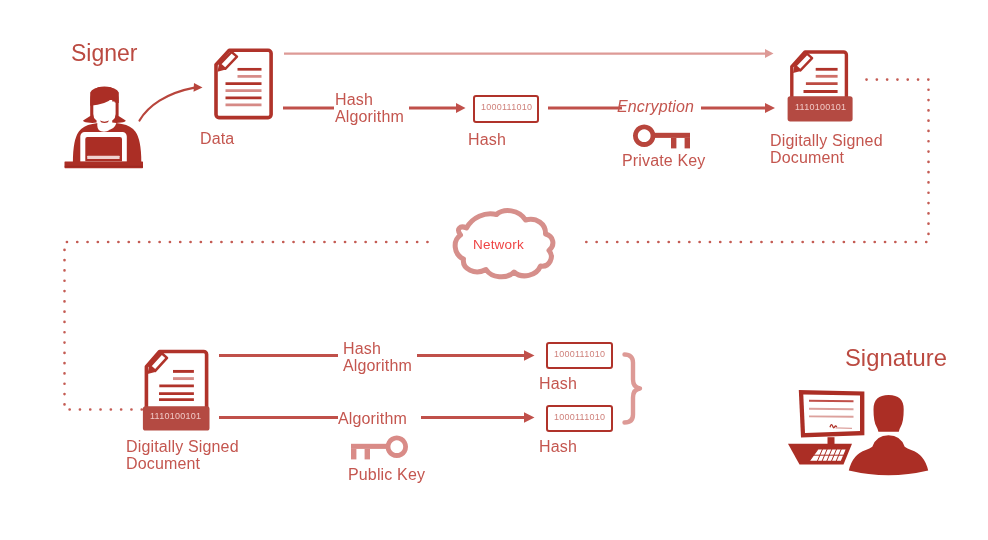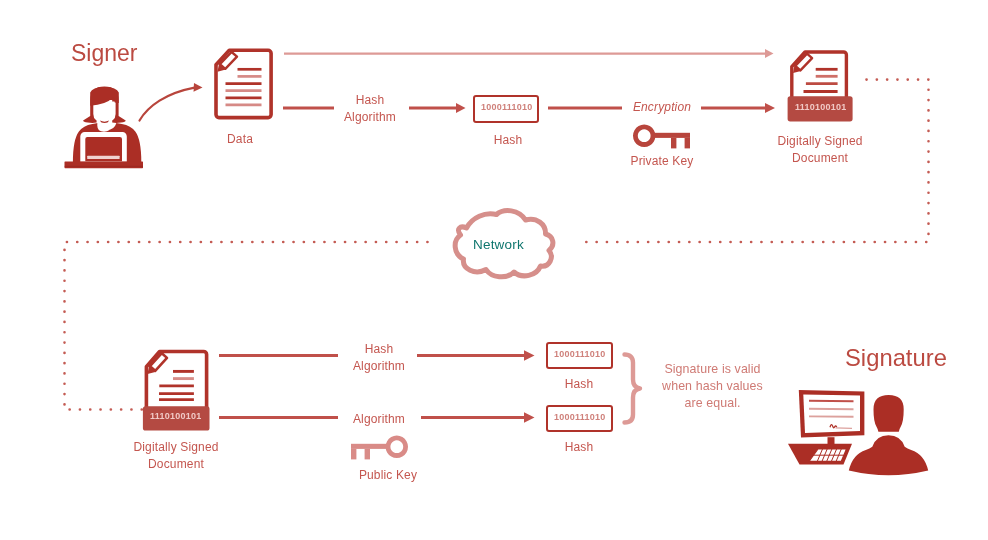--- a/index.html
+++ b/index.html
@@ -2,24 +2,24 @@
 <html><head>
 <meta charset="utf-8">
 <style>
   html,body{margin:0;padding:0;}
   body{width:988px;height:540px;background:#ffffff;overflow:hidden;
        font-family:"Liberation Sans",sans-serif;}
   #stage{position:relative;width:888px;height:540px;background:#fff;}
   .abs{position:absolute;}
   svg{display:block;overflow:visible;}
   .role-title{position:absolute;color:#bb4a41;font-size:23px;white-space:nowrap;}
-  .cap{position:absolute;color:#c4564f;font-size:12px;line-height:16.9px;text-align:center;white-space:pre;letter-spacing:0.15px;}
+  .cap{position:absolute;color:#c4564f;font-size:16px;line-height:16.9px;text-align:left;white-space:pre;letter-spacing:0.15px;}
   .note{position:absolute;color:#cf7a74;font-size:12.4px;line-height:17.2px;text-align:center;white-space:pre;letter-spacing:0.1px;}
-  .netlbl{position:absolute;color:#0f766e;font-size:13.5px;white-space:nowrap;letter-spacing:0.2px;}
-  .hashbin{position:absolute;color:#cf817b;font-size:9px;letter-spacing:0.25px;white-space:nowrap;font-weight:bold;}
+  .netlbl{position:absolute;color:#ef4444;font-size:13.5px;white-space:nowrap;letter-spacing:0.2px;}
+  .hashbin{position:absolute;color:#cf817b;font-size:9px;letter-spacing:0.25px;white-space:nowrap;}
 </style>
 </head>
 <body>
 
 <div id="stage">
 
   <div class="role-title" style="left:71px;top:40px;">Signer</div>
 
   <svg class="abs" style="left:62px;top:84px;" width="84" height="88" viewBox="0 0 84 88">
     <g fill="#ab2e25">
@@ -199,23 +199,20 @@
       <rect x="19.5" y="8.8" width="37.5" height="5.1" fill="#d98b87"></rect>
       <rect x="38" y="13.9" width="5.4" height="10.5" fill="#d98b87"></rect>
       <rect x="51.6" y="13.9" width="5.4" height="10.5" fill="#d98b87"></rect>
     </g>
   </svg>
   <div class="cap" style="left:338px;top:467px;width:80px;margin-left:10px;">Public Key</div>
 
   <svg class="abs" style="left:620px;top:352px;" width="24" height="74" viewBox="0 0 24 74">
     <path d="M4.5 2.5 q8.5 0 8.5 8 v17 q0 8 7 9 q-7 1-7 9 v17 q0 8-8.5 8" fill="none" stroke="#dd9a96" stroke-width="4.4" stroke-linecap="round" stroke-linejoin="round"></path>
   </svg>
-  <div class="note" style="left:650px;top:361px;width:125px;">Signature is valid
-when hash values
-are equal.</div>
 
   <div class="role-title" style="left:845px;top:344px;font-size:23.8px;">Signature</div>
 
   <svg class="abs" style="left:788px;top:386px;" width="146" height="92" viewBox="0 0 146 92">
 
     <path d="M10.8 4.0 L76.4 5.6 v43.6 L13.0 51.4 z" fill="#ab2e25"></path>
 
     <path d="M15.3 8.4 L72.0 9.6 v35.4 L17.0 47.0 z" fill="#ffffff"></path>
 
     <g stroke-linecap="butt">

